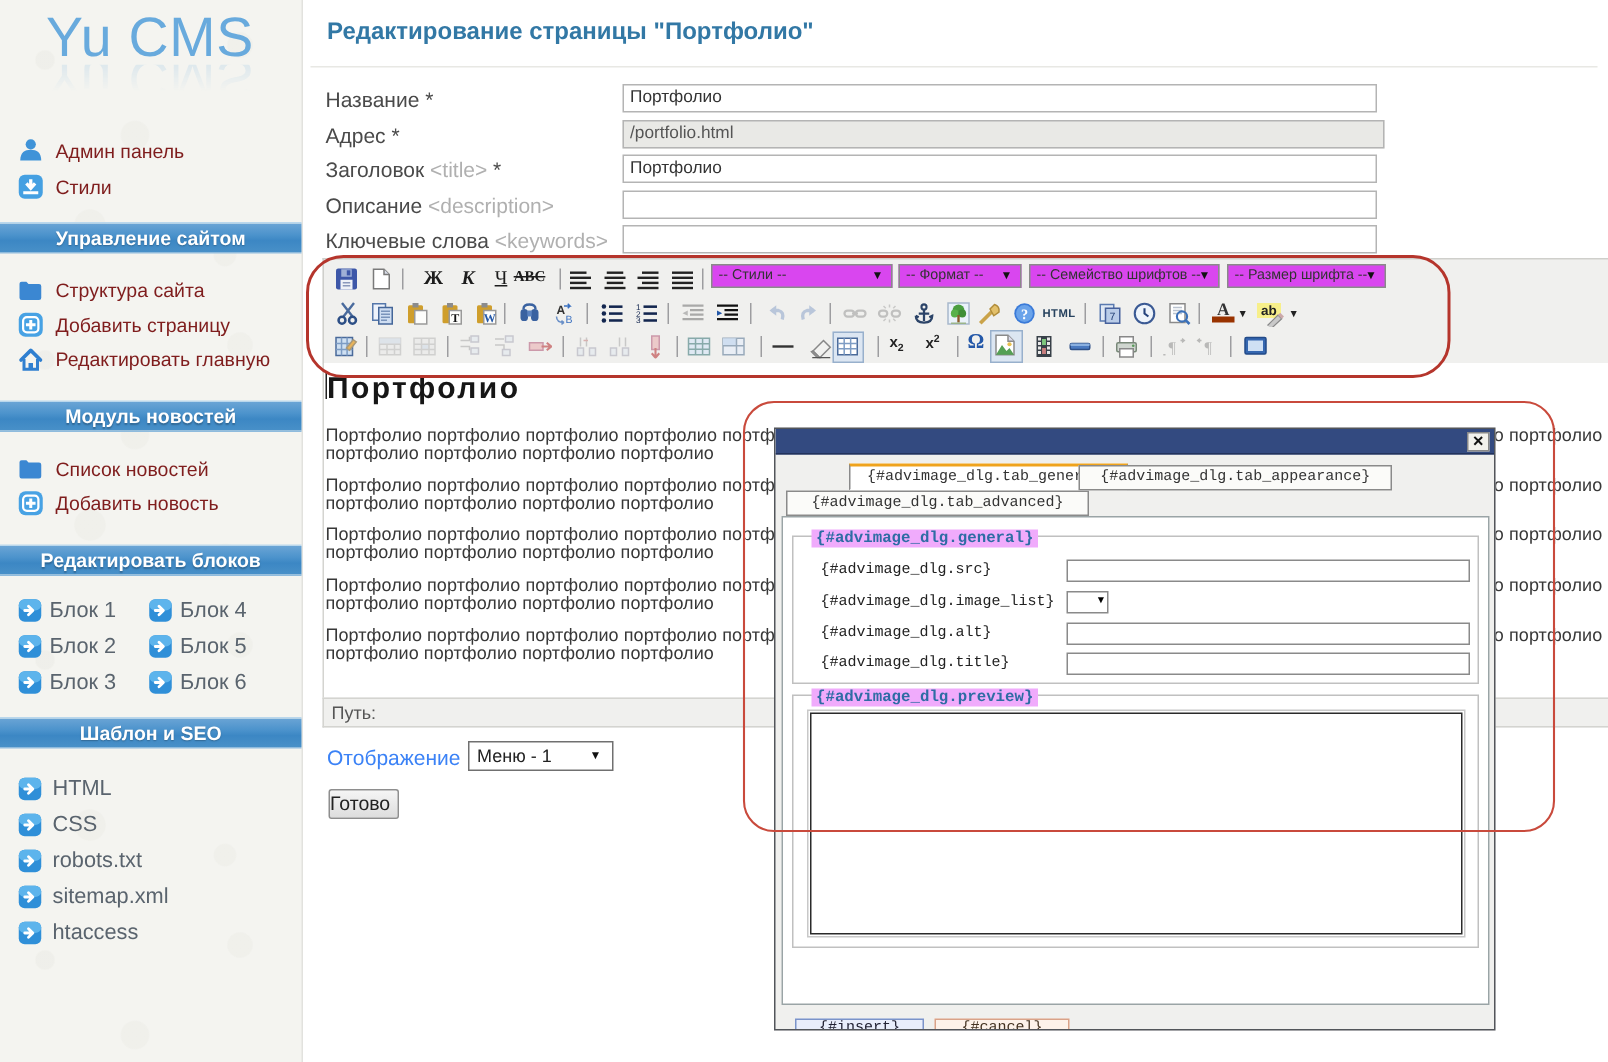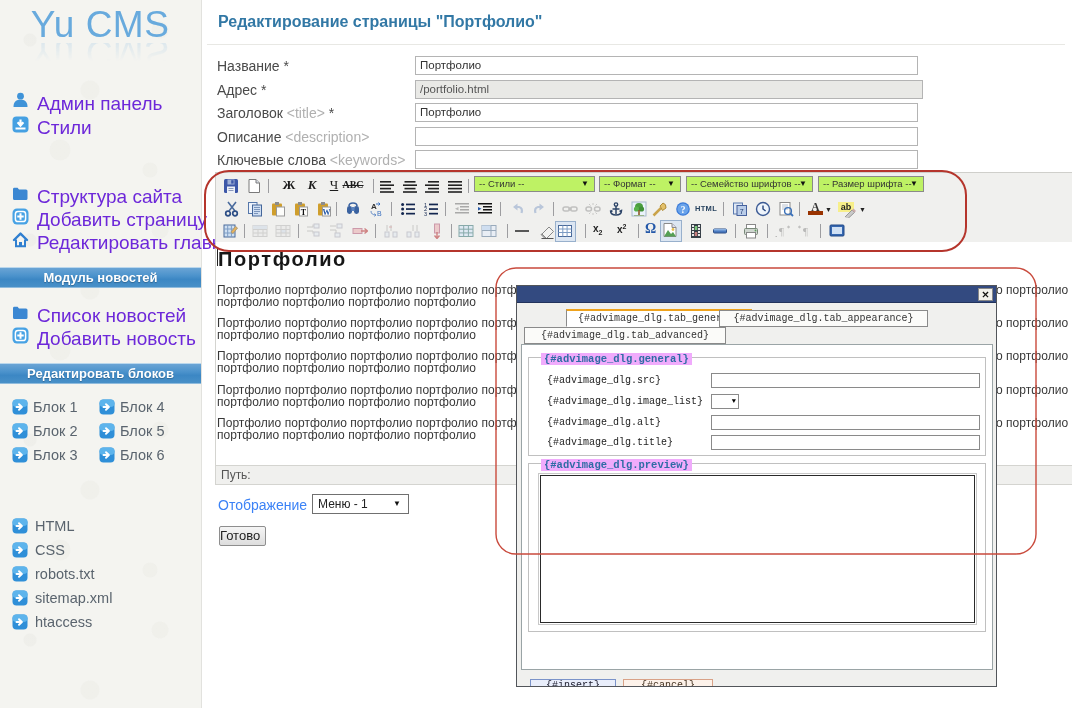--- a/index.html
+++ b/index.html
@@ -24,38 +24,38 @@
   #logoR{left:30px;top:43px;width:140px;height:30px;text-align:center;white-space:nowrap;
     font-size:37px;color:#66a8dc;letter-spacing:.5px;
     transform:scaleY(-1);opacity:.2;
     -webkit-mask-image:linear-gradient(0deg,rgba(0,0,0,.8),transparent 60%);
     mask-image:linear-gradient(0deg,rgba(0,0,0,.8),transparent 60%);}
   .hbar{left:0;width:201px;height:19px;
     background:linear-gradient(180deg,#6aa4d5 0%,#4c93cc 40%,#3c87c4 60%,#4890c8 100%);
     border-top:1px solid #bad7ec;border-bottom:1px solid #8fbbdd;
     color:#fff;font-size:13px;font-weight:bold;text-align:center;line-height:19px;
     text-shadow:0 1px 1px rgba(0,0,0,.25);}
-  .mi{left:37px;font-size:19px;color:#6d28d9;}
+  .mi{left:37px;font-size:13px;color:#7f1d1d;}
   .mico{left:12px;width:17px;height:17px;}
   .mi2{font-size:14.5px;color:#5a646e;}
 
   
   .flabel{left:217px;font-size:14px;color:#4a4a4a;}
   .flabel i{font-style:normal;color:#b0b0b0;}
   .finput{left:415px;width:497px;height:17px;border:1px solid #b4b4b4;background:#fff;
     font-size:11.5px;color:#333;line-height:17px;padding-left:4px;}
   .fdis{background:#e9e9e6;color:#555;}
   .finput span{position:relative;top:0;}
 
   
   #tbar{left:215px;top:172px;width:857px;height:70px;background:#f0f0ee;
         border-top:1px solid #cfcfcb;border-left:1px solid #cfcfcb;}
   .ti{position:absolute;width:16px;height:16px;}
   .tsep{position:absolute;width:1px;height:14px;background:#9d9da0;}
-  .tsel{position:absolute;height:14px;border:1px solid #8a8a8a;background:#bef264;
+  .tsel{position:absolute;height:14px;border:1px solid #8a8a8a;background:#d946ef;
         font-size:9.5px;color:#333;line-height:14px;padding-left:4px;}
   .tsel b{position:absolute;right:5px;top:0px;font-weight:normal;font-size:8px;color:#111;}
   .tglyph{position:absolute;width:18px;height:16px;text-align:center;
           font-family:"Liberation Serif",serif;color:#1c1c1c;}
   .tgray{opacity:.45;}
   #content{left:215px;top:242px;width:857px;height:223px;background:#fff;
            border-left:1px solid #d4d4d0;overflow:hidden;}
   #content h1{position:absolute;left:2px;top:6px;margin:0;font-size:20px;color:#161616;
               letter-spacing:1.6px;}
   .para{position:absolute;left:1px;width:860px;font-size:12px;color:#383838;
@@ -84,22 +84,24 @@
   .dinp{position:absolute;height:13px;border:1px solid #8a8a8a;background:#fff;}
   .dbtn{position:absolute;height:18px;font-size:10px;text-align:center;}
 </style>
 </head>
 <body>
 <div id="page">
   <div id="side" class="abs"></div>
   <div id="logo" class="abs">Yu CMS</div>
   <div id="logoR" class="abs">Yu CMS</div>
 
+  <div class="abs hbar" style="top:148px;">Управление сайтом</div>
   <div class="abs hbar" style="top:267px;">Модуль новостей</div>
   <div class="abs hbar" style="top:363px;">Редактировать блоков</div>
+  <div class="abs hbar" style="top:478px;">Шаблон и SEO</div>
 
   <svg class="abs mico" style="top:91px" viewBox="0 0 17 17">
     <circle cx="8.5" cy="5.2" r="3.4" fill="#3f93d8"></circle>
     <path d="M1.5 16 C1.5 10.5 4.5 8.8 8.5 8.8 C12.5 8.8 15.5 10.5 15.5 16 Z" fill="#3f93d8"></path>
   </svg>
   <div class="abs mi" style="top:93px">Админ панель</div>
   <svg class="abs mico" style="top:116px" viewBox="0 0 17 17">
     <rect x="0.5" y="0.5" width="16" height="16" rx="4" fill="#45a0e2"></rect>
     <path d="M8.5 3.5 v5 M5.6 6.2 L8.5 9.5 L11.4 6.2" stroke="#fff" stroke-width="2.2" fill="none"></path>
     <path d="M3.5 11.5 h10 v2 h-10 z" fill="#fff"></path>

